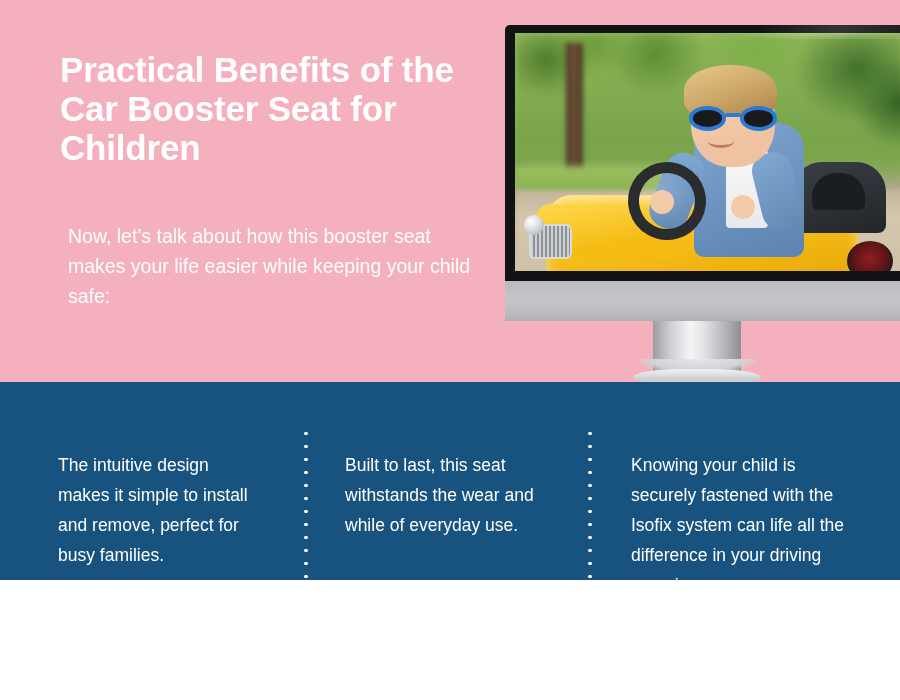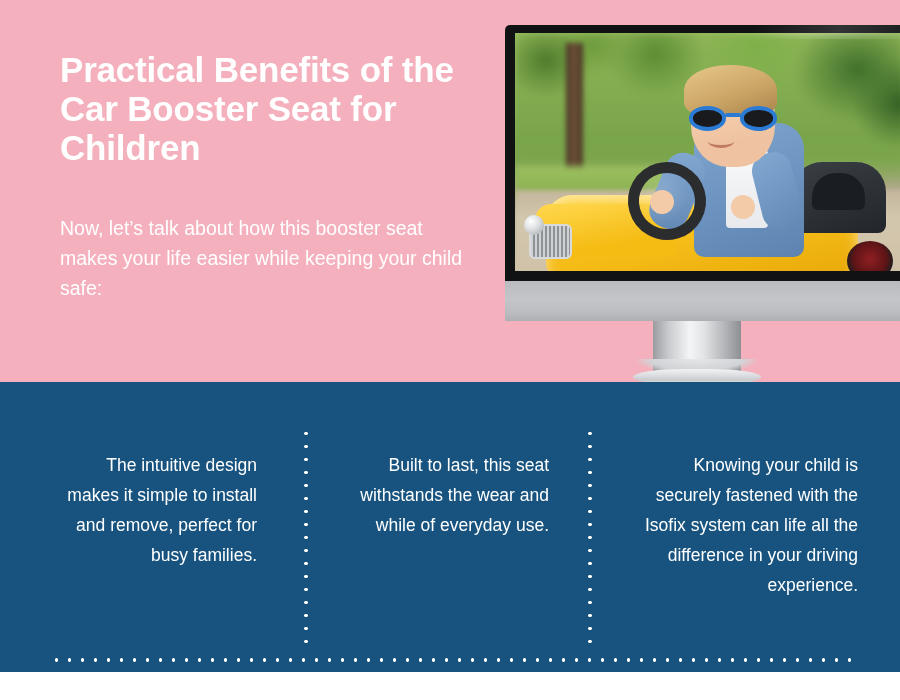--- a/index.html
+++ b/index.html
@@ -8,21 +8,21 @@
   }
   body {
     width: 900px;
     height: 700px;
     font-family: "Liberation Sans", sans-serif;
     overflow: hidden;
   }
   #infographic {
     position: relative;
     width: 900px;
-    height: 672px;
+    height: 580px;
     background: #F4B0BC;
     overflow: hidden;
   }
 
   
   .top-panel {
     position: absolute;
     left: 0; top: 0;
     width: 900px; height: 382px;
     background: #F4B0BC;
@@ -37,21 +37,21 @@
     font-size: 35px;
     font-weight: bold;
     line-height: 1.12;
     letter-spacing: -0.2px;
   }
   .subhead {
     position: absolute;
     left: 60px;
     top: 213px;
     width: 410px;
-    margin: 0;
+    margin: 8px;
     color: #FFFFFF;
     font-size: 19.5px;
     font-weight: normal;
     line-height: 1.55;
   }
 
   
   .monitor {
     position: absolute;
     left: 505px;
@@ -355,21 +355,21 @@
     top: 0;
     width: 900px;
     height: 270px;
     display: flex;
   }
   .col {
     box-sizing: border-box;
     color: #FFFFFF;
     font-size: 17.5px;
     line-height: 1.72;
-    text-align: right;
+    text-align: left;
     padding-top: 68px;
   }
   .col p { margin: 0; }
   .col-1 { width: 305px; padding-left: 58px; padding-right: 48px; }
   .col-2 { width: 284px; padding-left: 40px; padding-right: 40px; }
   .col-3 { width: 311px; padding-left: 42px; padding-right: 42px; }
 
   
   .v-divider {
     position: absolute;

